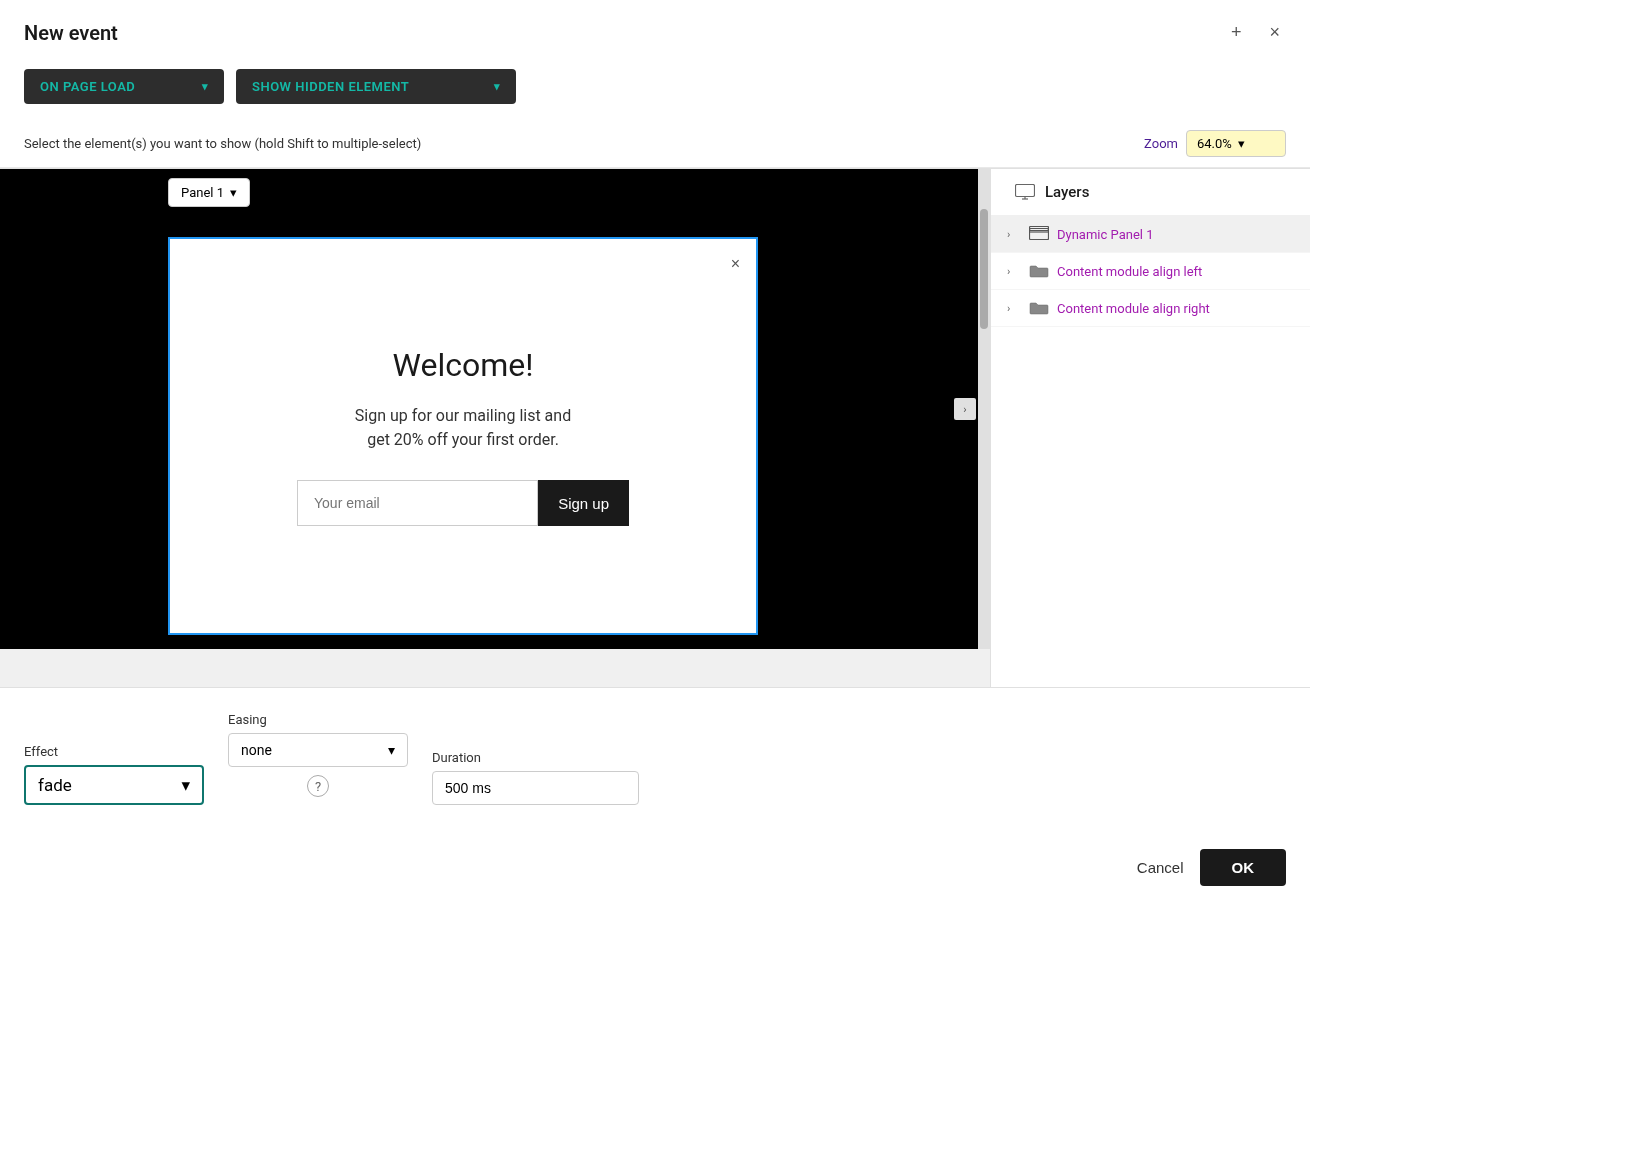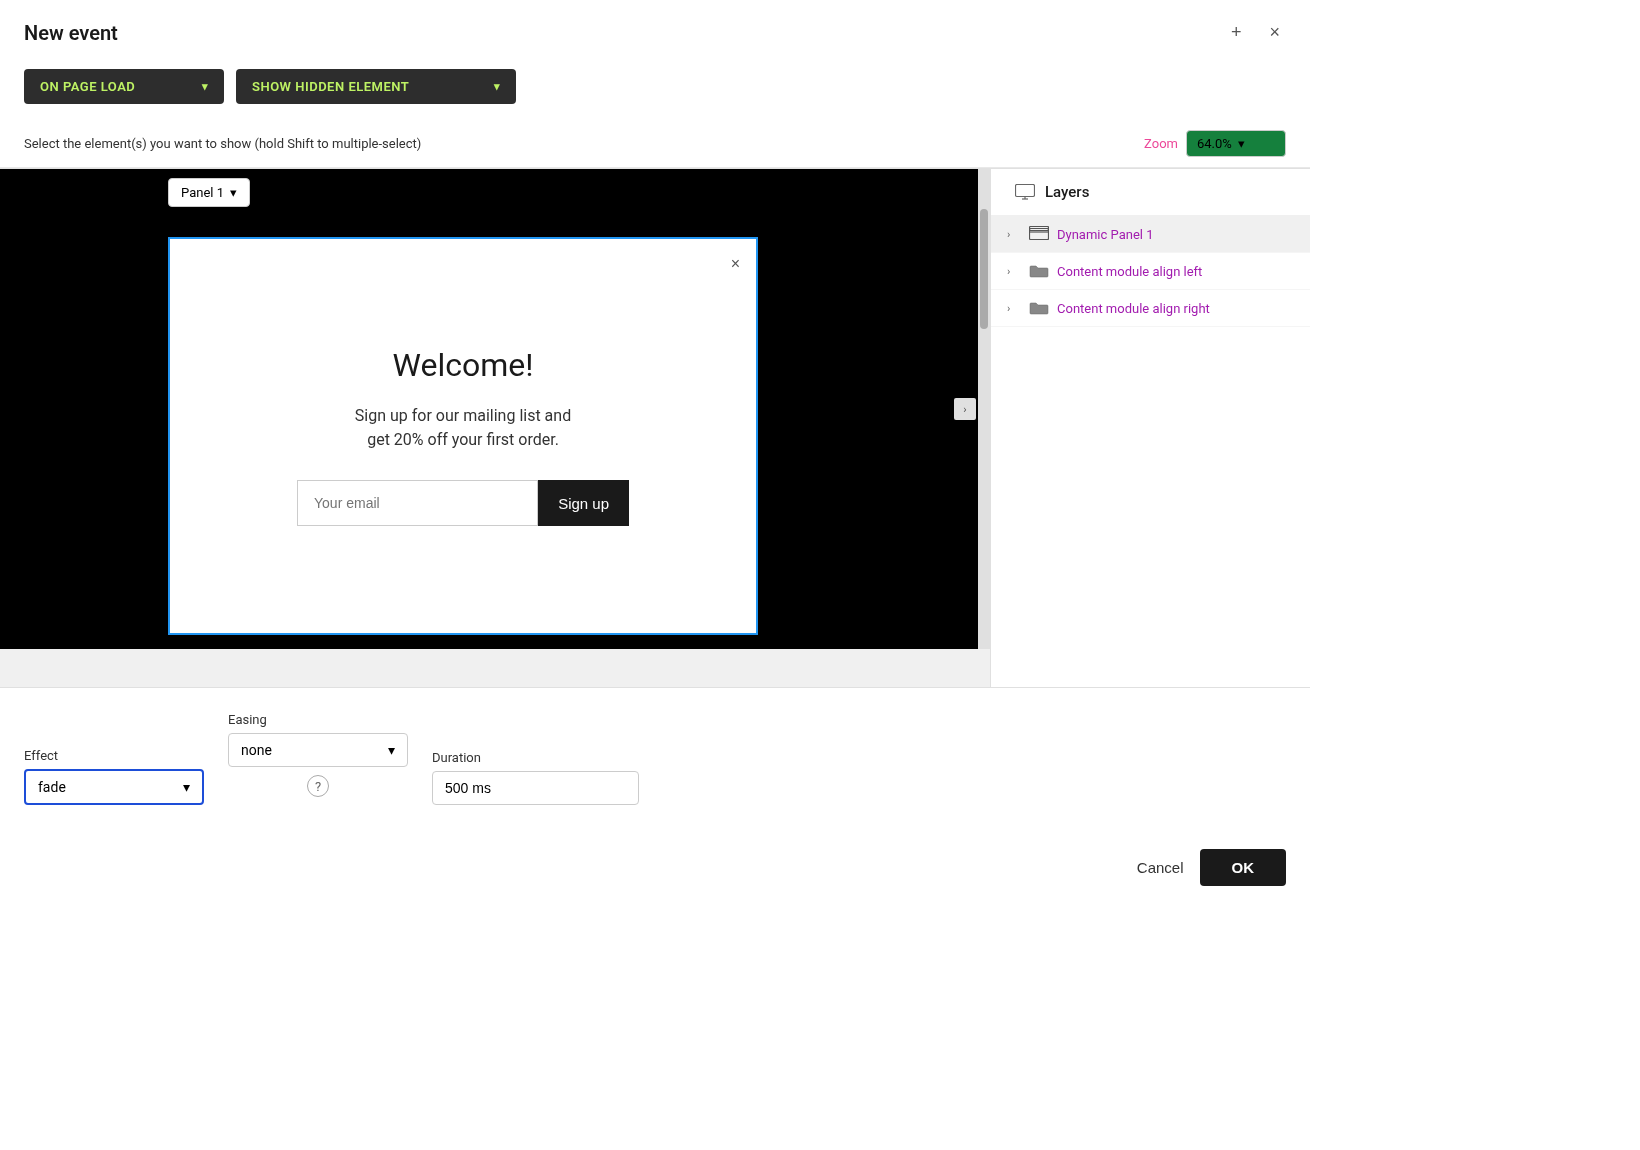--- a/index.html
+++ b/index.html
@@ -50,21 +50,21 @@
 
     
     .toolbar-row {
       display: flex;
       align-items: center;
       gap: 12px;
       padding: 8px 24px 16px 24px;
     }
     .dropdown-dark {
       background: #2d2d2d;
-      color: #bef264;
+      color: #14b8a6;
       border: none;
       border-radius: 4px;
       padding: 10px 16px;
       font-size: 13px;
       font-weight: 600;
       letter-spacing: 0.5px;
       cursor: pointer;
       display: flex;
       align-items: center;
       gap: 6px;
@@ -108,28 +108,28 @@
       font-size: 13px;
       color: #333;
     }
     .zoom-control {
       display: flex;
       align-items: center;
       gap: 8px;
     }
     .zoom-label {
       font-size: 13px;
-      color: #ec4899;
+      color: #4c1d95;
     }
     .zoom-select {
       border: 1px solid #ccc;
       border-radius: 4px;
       padding: 5px 10px;
       font-size: 13px;
-      background: #15803d;
+      background: #fef9c3;
       cursor: pointer;
       display: flex;
       align-items: center;
       gap: 6px;
       min-width: 100px;
     }
 
     
     .canvas-area {
       flex: 1;
@@ -315,24 +315,24 @@
       display: flex;
       flex-direction: column;
       gap: 6px;
     }
     .control-label {
       font-size: 13px;
       color: #333;
       font-weight: 400;
     }
     .select-outlined {
-      border: 2px solid #1d4ed8;
+      border: 2px solid #0f766e;
       border-radius: 4px;
       padding: 8px 12px;
-      font-size: 14px;
+      font-size: 17px;
       background: #fff;
       cursor: pointer;
       display: flex;
       align-items: center;
       gap: 16px;
       min-width: 180px;
     }
     .select-outlined .chevron { margin-left: auto; }
     .select-normal {
       border: 1px solid #ccc;

